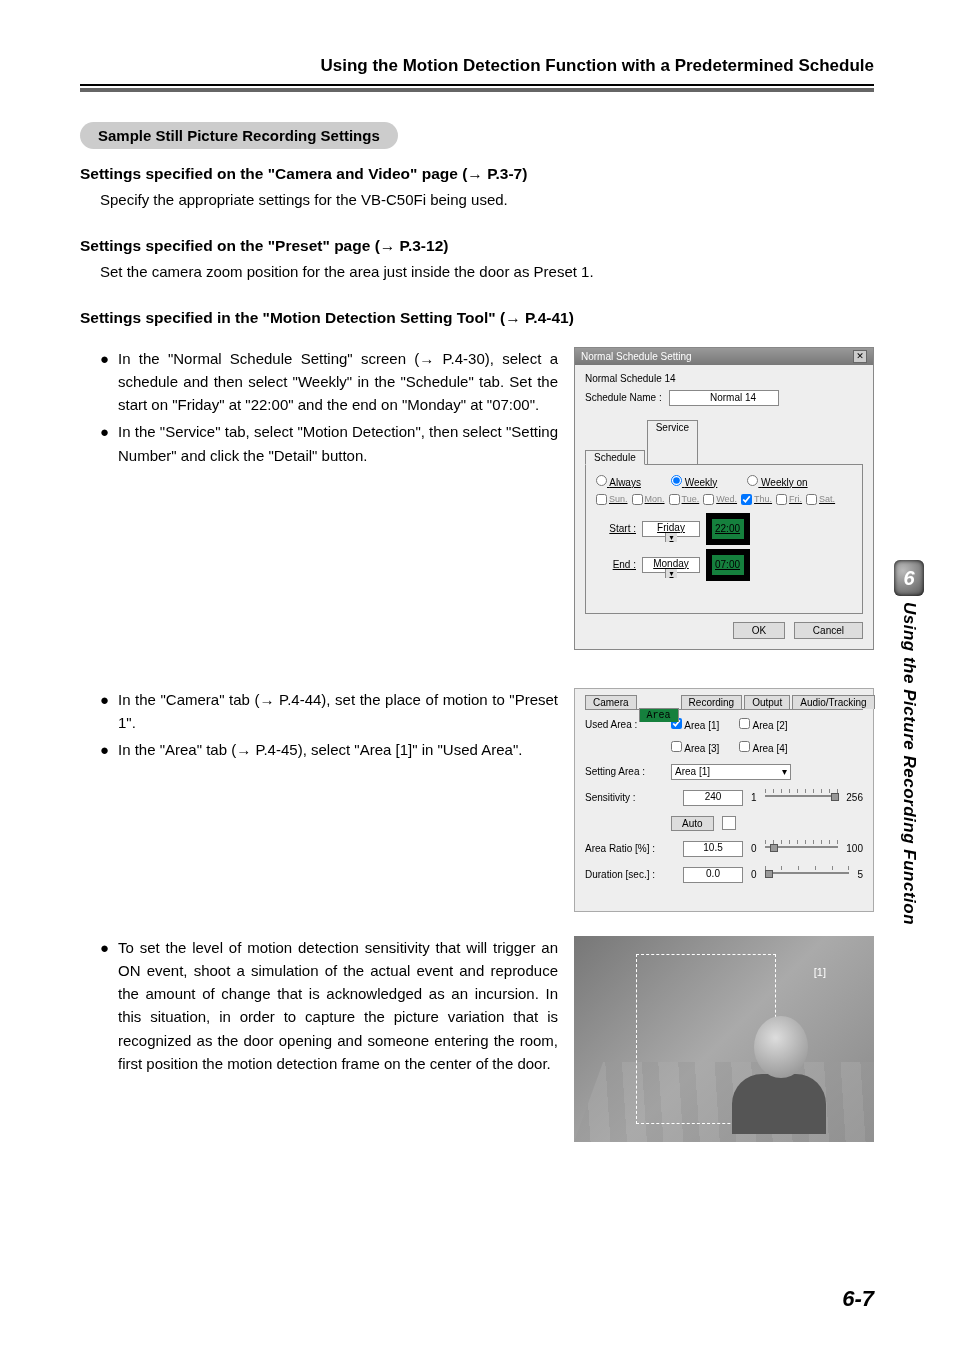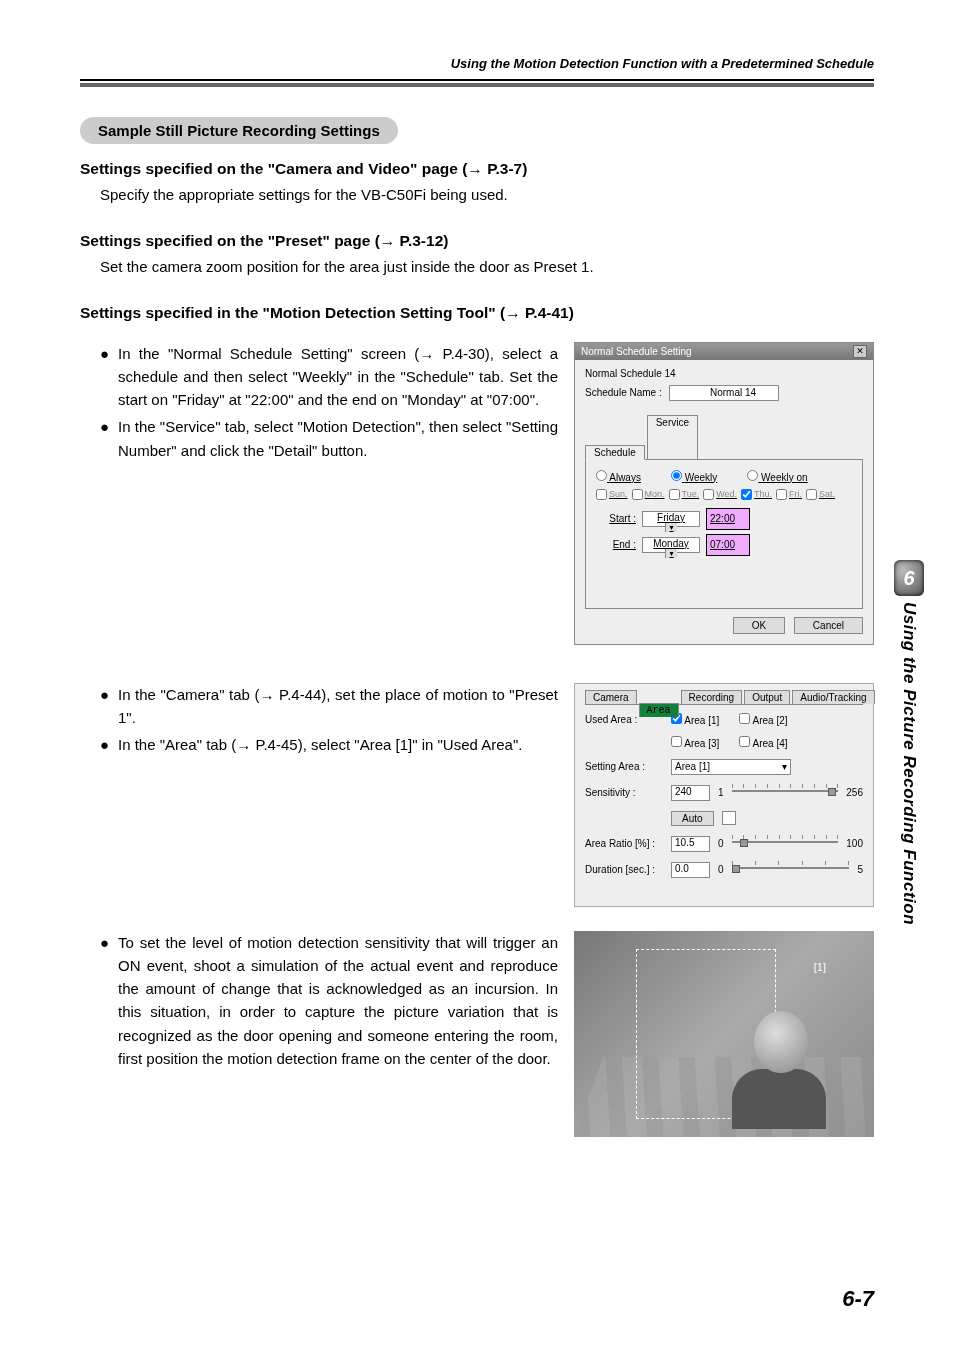--- a/index.html
+++ b/index.html
@@ -8,23 +8,22 @@
     background: #fff;
     width: 954px;
     height: 1352px;
     position: relative;
     color: #000;
   }
   .header-region {
     padding: 56px 80px 0 80px;
   }
   .header-title {
-    font-style: italic;
     font-weight: bold;
-    font-size: 13px;
+    font-size: 17px;
     text-align: right;
     padding-right: 0;
     margin-bottom: 8px;
   }
   .header-rule-1 {
     height: 2px;
     background: #000;
     margin-bottom: 2px;
   }
   .header-rule-2 {
@@ -154,38 +153,38 @@
     text-decoration: underline;
   }
   .radio-row { display:flex; gap:30px; margin-bottom:6px; }
   .chk-row { display:flex; gap:4px; flex-wrap:wrap; margin-bottom:8px; font-size:9px; color:#888;}
   .chk-row label { display:flex; align-items:center; gap:2px;}
   .sel {
     border:1px solid #888; background:#fff; height:16px; width:58px; font-size:10px;
     display:inline-flex; align-items:center; justify-content:space-between; padding:0 3px;flex-direction:column;
   }
   .sel-btn { background:#ddd; border-left:1px solid #888; width:12px; text-align:center; font-size:8px;}
-  .time-box { border:1px solid #000000; background:#f0abfc; height:16px; width:44px; padding:10px 3px; display:inline-flex; align-items:center;}
+  .time-box { border:6px solid #000000; background:#15803d; height:16px; width:44px; padding:10px 3px; display:inline-flex; align-items:center;}
   .dlg-footer { text-align:right; padding-top:8px;}
   .dlg-btn { display:inline-block; border:1px solid #888; background:#ddd; padding:2px 18px; margin-left:6px; font-size:10px;}
 
   
   .panel2 {
     border: 1px solid #aaa;
     background: #eee;
     padding: 6px 10px 18px 10px;
     font-size: 10px;
     font-family: Tahoma, Arial, sans-serif;
   }
   .p2-tabs { display:flex; border-bottom:1px solid #888; margin-bottom:8px; }
   .p2-tab { padding:1px 7px; border:1px solid #888; border-bottom:none; margin-right:2px; background:#ddd; font-size:10px;}
   .p2-tab.active { background:#15803d; position:relative; top:13px;font-family:Liberation Mono, monospace;}
   .p2-row { display:flex; align-items:center; margin-bottom:10px; gap:8px;}
   .p2-lbl { width: 78px; }
-  .p2-input { border:1px solid #888; background:#fff; height:16px; width:39px; text-align:left; padding:0 3px;}
+  .p2-input { border:1px solid #888; background:#fff; height:16px; width:60px; text-align:center; padding:0 3px;margin-left:12px;}
   .p2-sel { border:1px solid #888; background:#fff; height:16px; width:120px; padding:0 3px; display:inline-flex; justify-content:space-between; align-items:center;}
   .p2-slider { flex:1; height:6px; position:relative; }
   .p2-ticks { position:absolute; top:-6px; left:0; right:0; display:flex; justify-content:space-between;}
   .p2-ticks span { width:1px; height:4px; background:#888; display:block;}
   .p2-track { position:absolute; top:0; left:0; right:0; height:2px; background:#888;}
   .p2-thumb { position:absolute; top:-2px; width:8px; height:8px; background:#999; border:1px solid #555;}
   .p2-btn { border:1px solid #888; background:#ddd; padding:1px 10px; font-size:10px;}
   .p2-chkwrap { display:flex; gap:20px; flex-wrap:wrap;}
 
   

